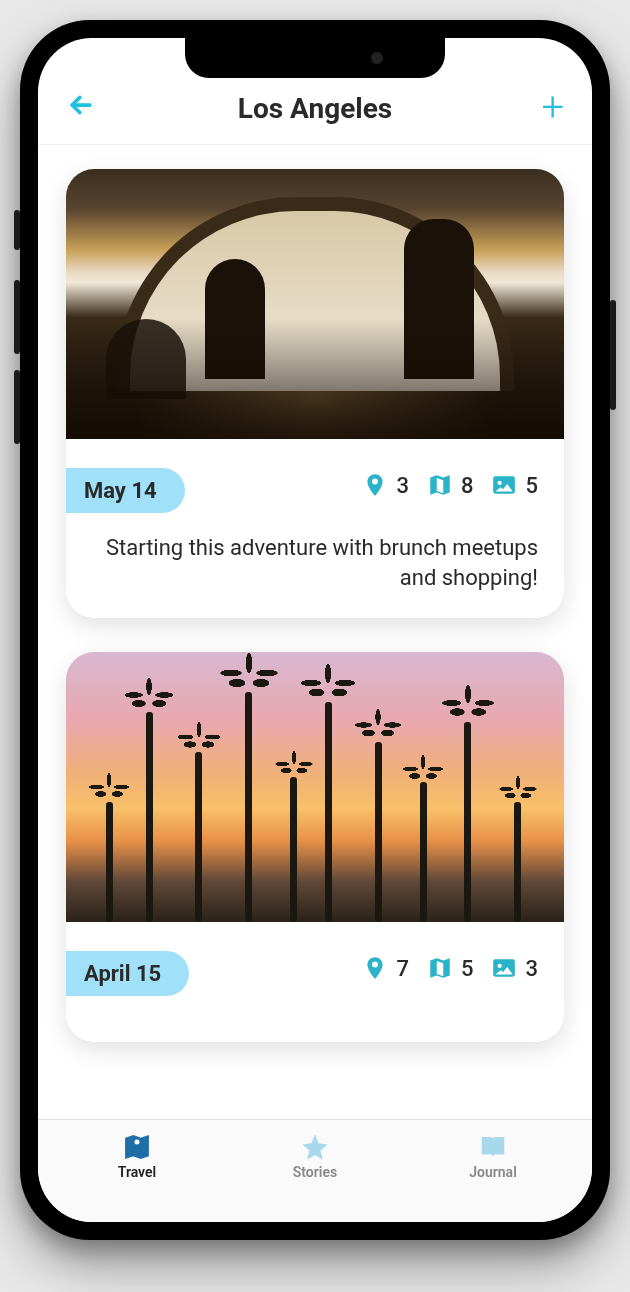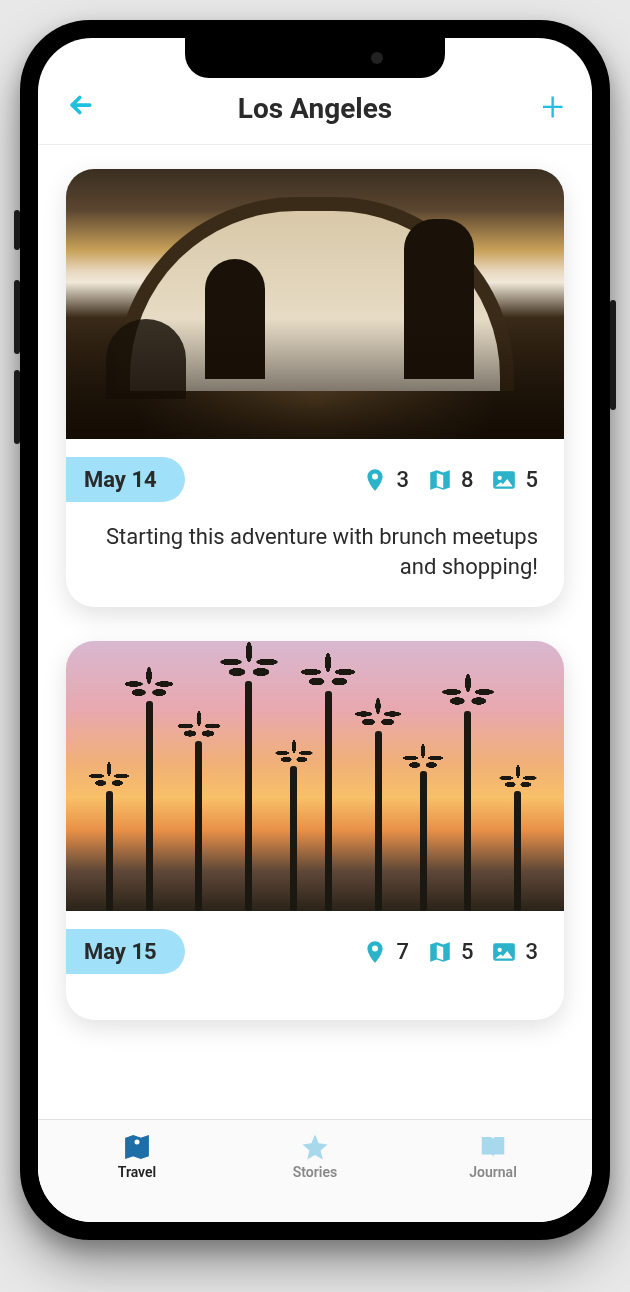--- a/index.html
+++ b/index.html
@@ -171,20 +171,21 @@
   margin-bottom: 20px;
 }
 .date-pill {
   background: #a0e0f8;
   padding: 10px 28px 10px 18px;
   border-radius: 0 24px 24px 0;
   font-size: 22px;
   font-weight: 700;
   color: #2a2a2a;
   margin-left: -26px;
+  margin-top: 11px;
 }
 .stats { display: flex; align-items: center; gap: 18px; margin-left: auto; }
 .stat { display: flex; align-items: center; gap: 8px; color: #2a2a2a; font-size: 22px; font-weight: 500; }
 .stat svg { width: 26px; height: 26px; }
 .card-text { font-size: 22px; line-height: 1.35; color: #2a2a2a; text-align: right; }
 
 .tabbar {
   display: flex;
   align-items: center;
   justify-content: space-around;
@@ -291,21 +292,21 @@
               </div>
             <div class="palm palm-trunk" style="left:80%;height:200px">
                 <div class="palm-head" style="left:50%;top:-44px;transform:translateX(-50%) scale(.9)"></div>
               </div>
             <div class="palm palm-trunk" style="left:90%;height:120px">
                 <div class="palm-head" style="left:50%;top:-38px;transform:translateX(-50%) scale(.65)"></div>
               </div>
           </div>
           <div class="card-body">
             <div class="card-meta">
-              <div class="date-pill">May 15</div>
+              <div class="date-pill">April 15</div>
               <div class="stats">
                 <div class="stat">
                   <svg viewBox="0 0 24 24" fill="#2bb3c9">
                       <path d="M12 2C8.1 2 5 5.1 5 9c0 5.25 7 13 7 13s7-7.75 7-13c0-3.9-3.1-7-7-7zm0 9.5A2.5 2.5 0 1112 6a2.5 2.5 0 010 5.5z"></path>
                     </svg>
                   <span>7</span>
                 </div>
                 <div class="stat">
                   <svg viewBox="0 0 24 24" fill="#2bb3c9">
                       <path d="M9 3L3 5v16l6-2 6 2 6-2V3l-6 2-6-2zm0 2.5l6 2v12l-6-2v-12z"></path>

